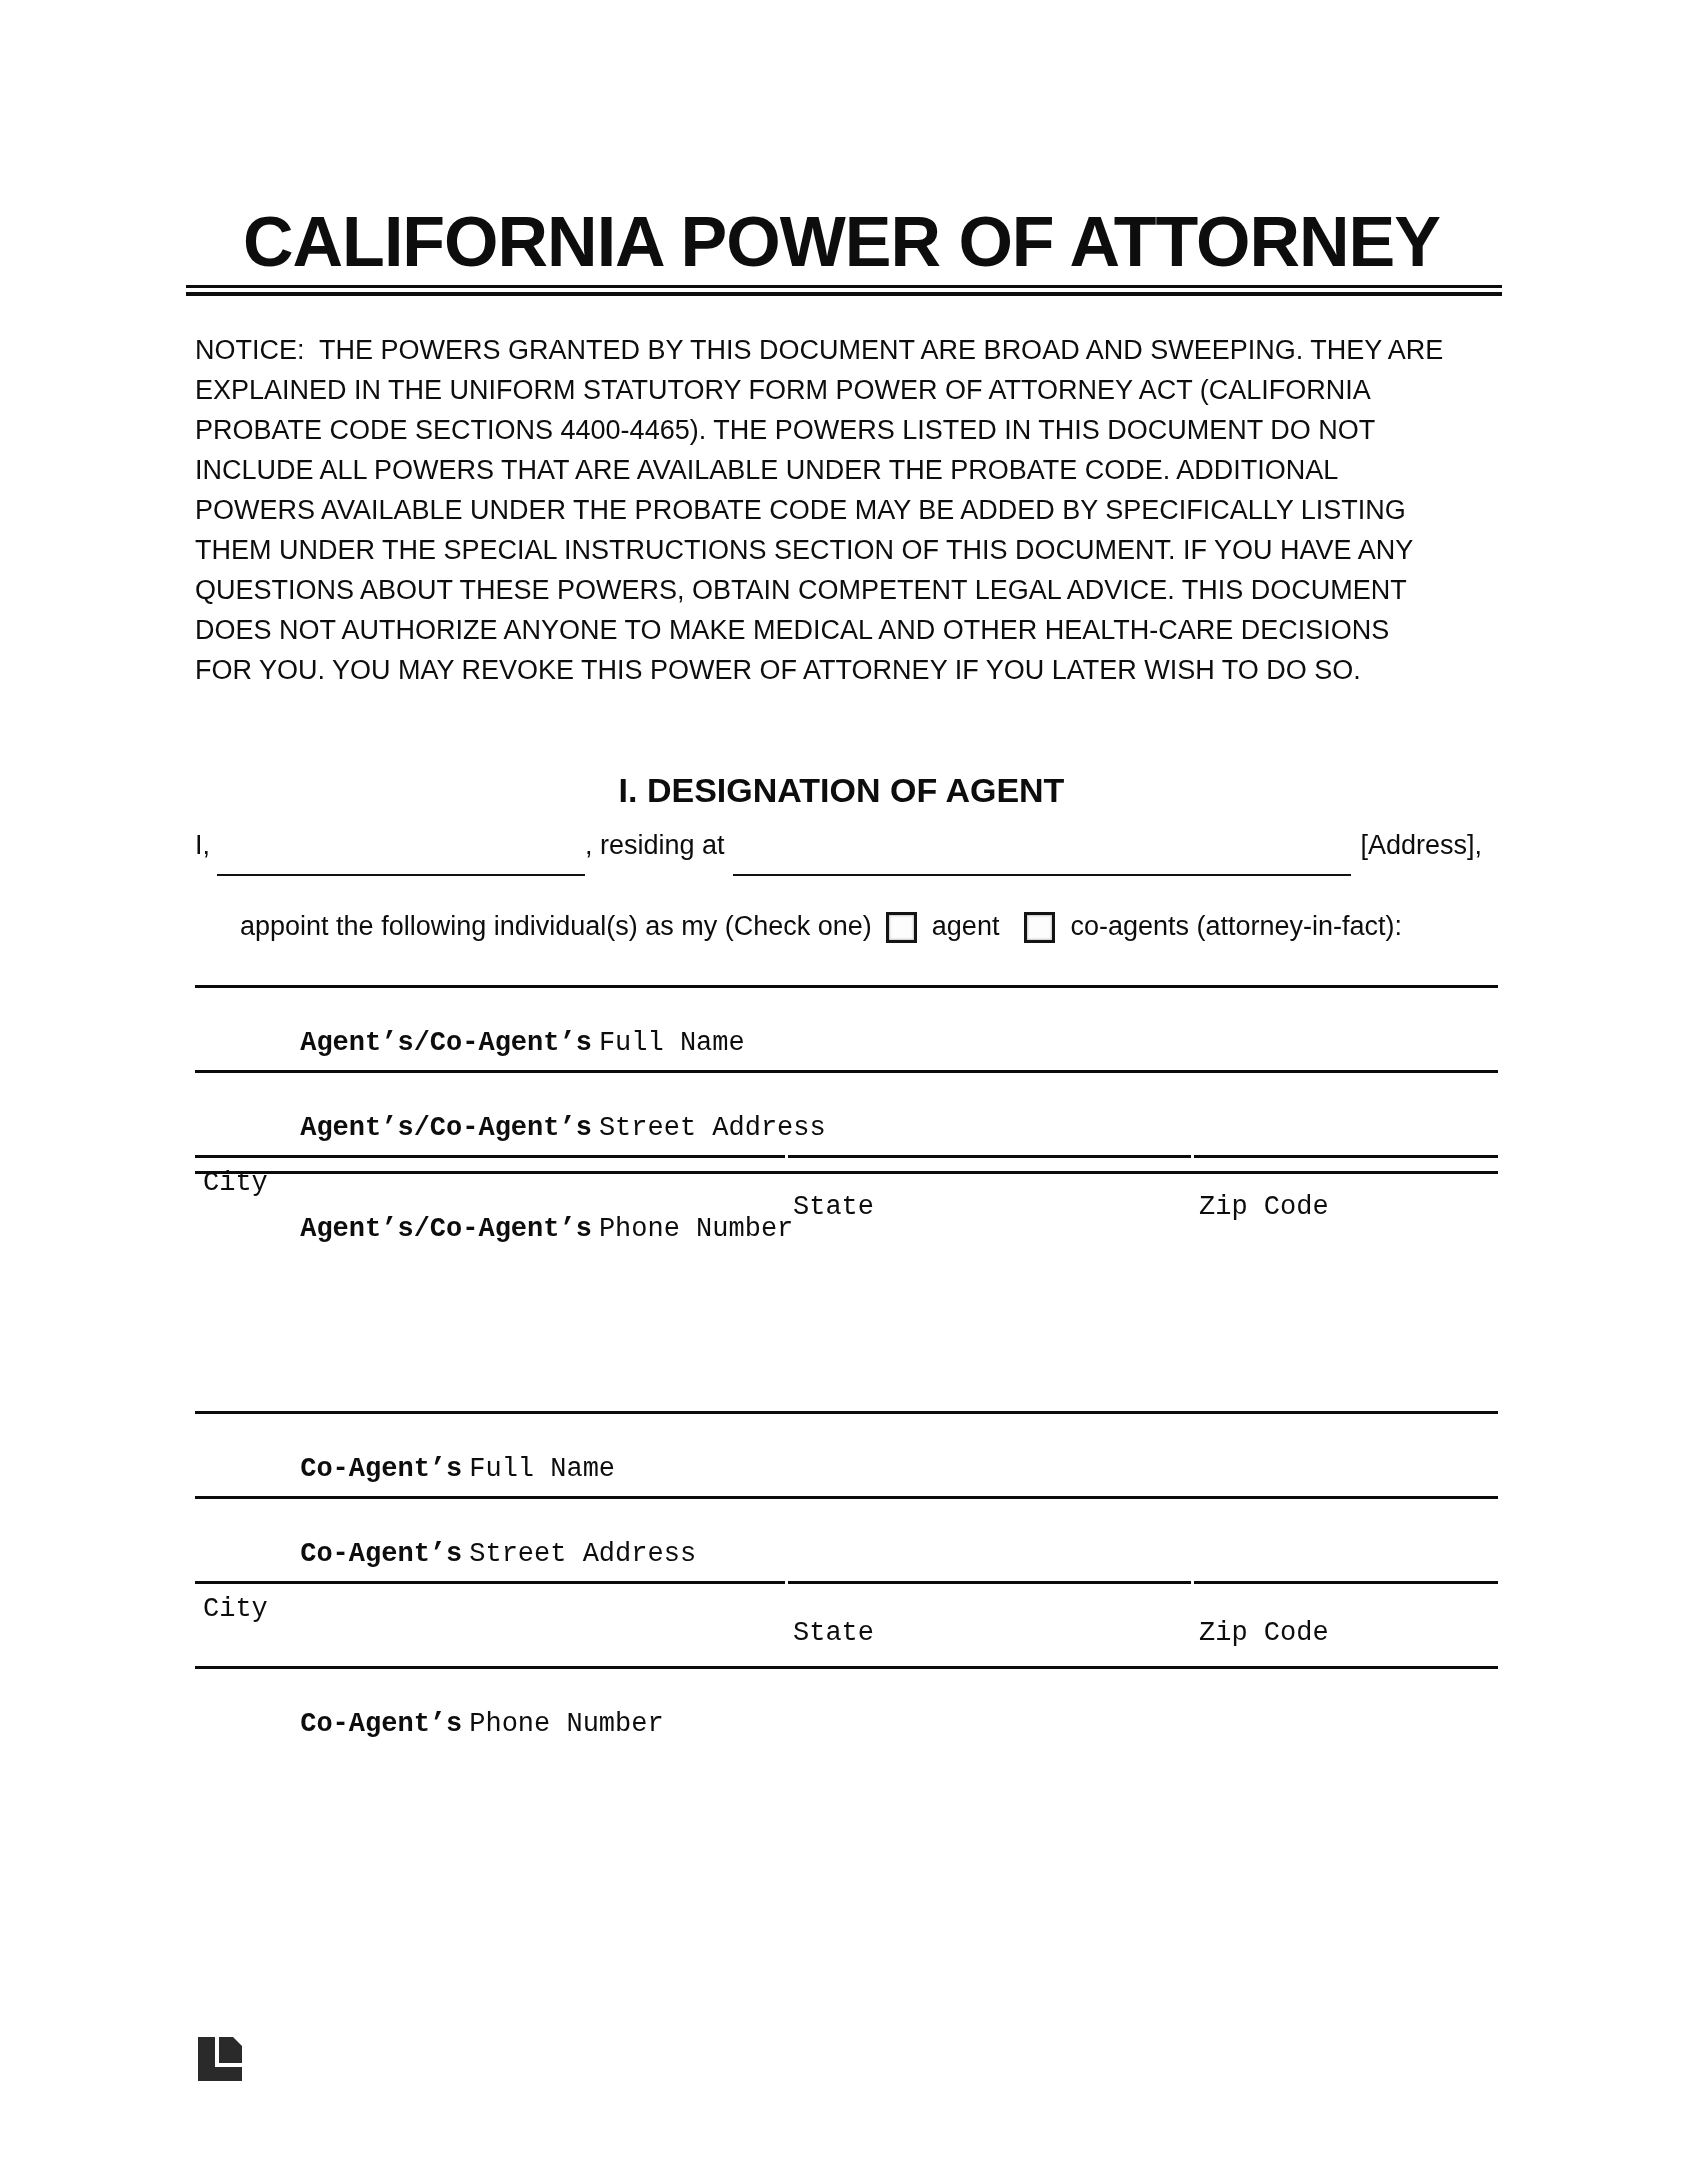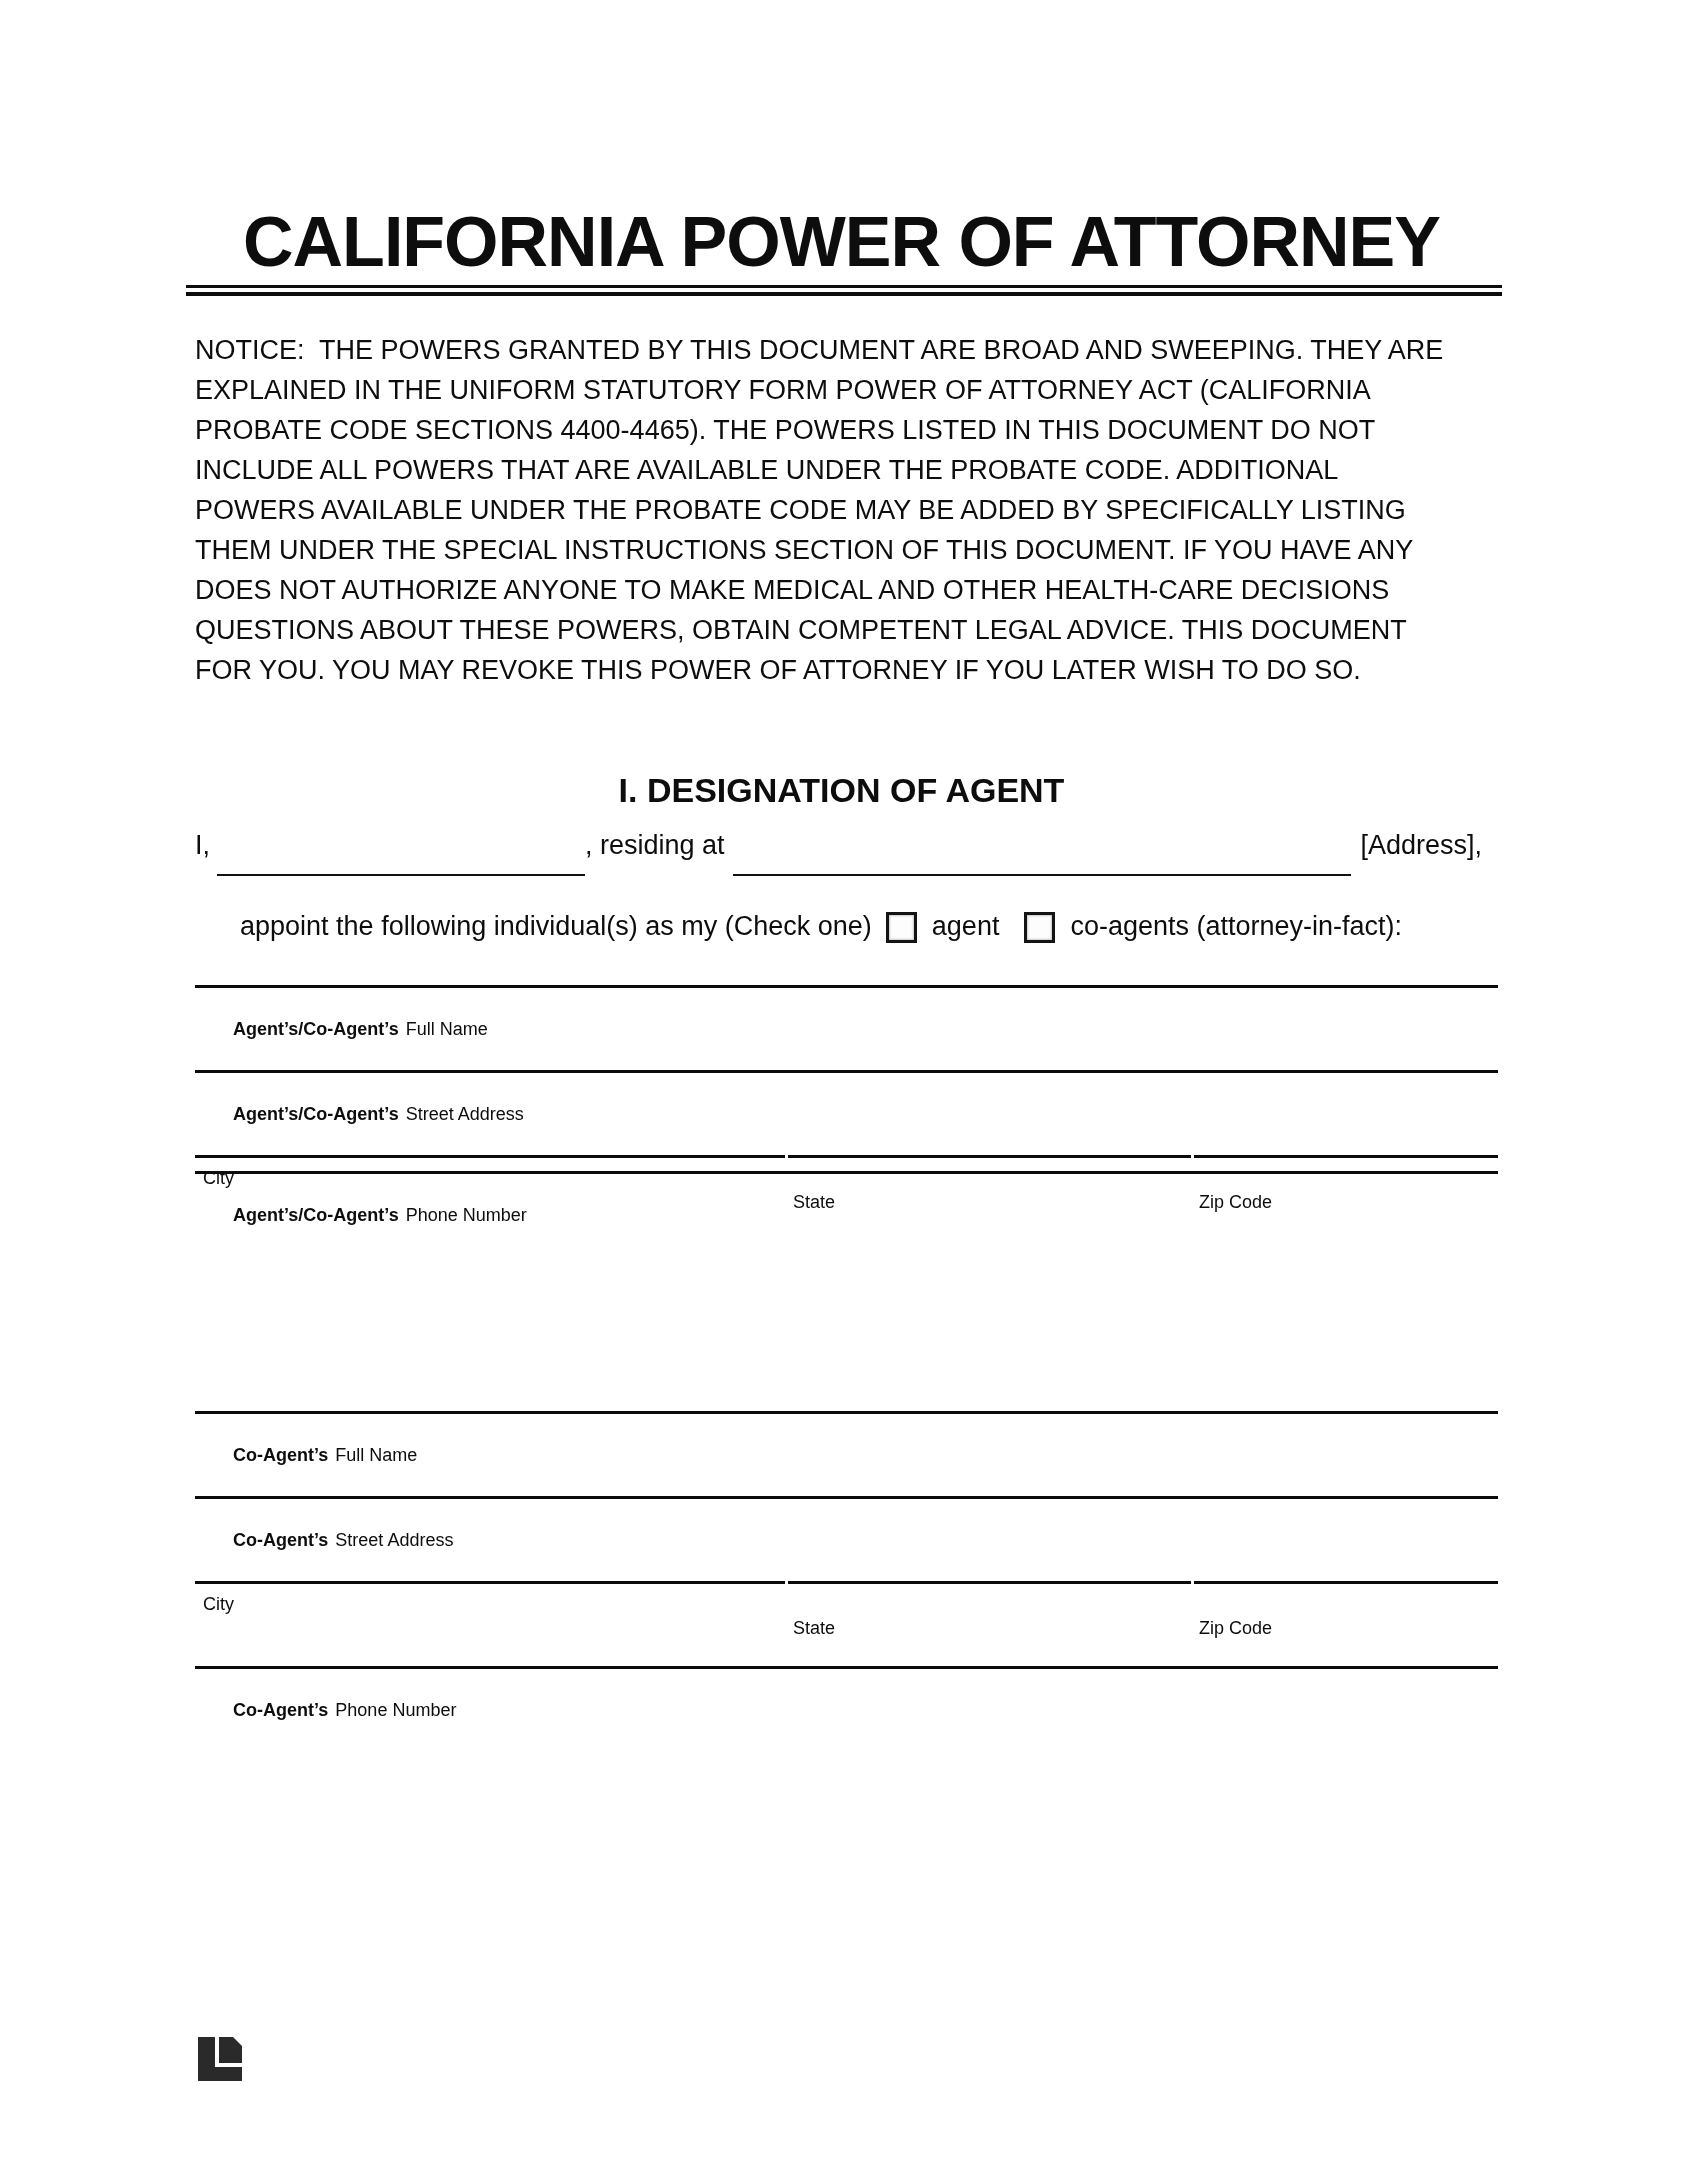--- a/index.html
+++ b/index.html
@@ -25,21 +25,21 @@
   .blank-name { width:368px; margin-left:7px; }
   .blank-addr { flex:1; margin-left:8px; margin-right:9px; }
   .intro-line2 { margin-top:4px; white-space:pre; }
   .checkbox { display:inline-block; width:25px; height:25px; border:3px solid #141414;
               background:#fdfdfd; box-shadow:inset 0 0 2px 1px #c9c9c9;
               vertical-align:-8px; }
   .cb1 { margin-left:14px; margin-right:15px; }
   .cb2 { margin-left:25px; margin-right:15px; }
 
   .frow { position:absolute; left:195px; width:1303px; border-top:3px solid #0b0b0b; }
-  .frow .flabel { padding:10px 0 0 8px; font-size:18px; white-space:pre; }
+  .frow .flabel { padding:10px 0 0 8px; font-size:27px; white-space:pre;font-family:Liberation Mono, monospace; }
   .flabel .b { font-weight:bold; margin-right:7px; }
   .r1 { top:985px; } .r2 { top:1070px; } .r3 { top:1155px; } .r4 { top:1171px; }
   .r5 { top:1411px; } .r6 { top:1496px; } .r7 { top:1581px; } .r8 { top:1666px; }
 
   .csz { border-top:none; height:59px; }
   .cell { position:absolute; top:0; border-top:3px solid #0b0b0b; }
   .cell .flabel { padding-left:8px; }
   .cell-city { left:0; width:590px; }
   .cell-state { left:593px; width:403px; }
   .cell-state .flabel, .cell-zip .flabel { padding-left:5px;margin-top:24px; }
@@ -55,22 +55,22 @@
   <div class="doc-title">CALIFORNIA POWER OF ATTORNEY</div>
   <div class="title-rule"></div>
 
   <div class="notice">
     <div class="nline">NOTICE:  THE POWERS GRANTED BY THIS DOCUMENT ARE BROAD AND SWEEPING. THEY ARE</div>
     <div class="nline">EXPLAINED IN THE UNIFORM STATUTORY FORM POWER OF ATTORNEY ACT (CALIFORNIA</div>
     <div class="nline">PROBATE CODE SECTIONS 4400-4465). THE POWERS LISTED IN THIS DOCUMENT DO NOT</div>
     <div class="nline">INCLUDE ALL POWERS THAT ARE AVAILABLE UNDER THE PROBATE CODE. ADDITIONAL</div>
     <div class="nline">POWERS AVAILABLE UNDER THE PROBATE CODE MAY BE ADDED BY SPECIFICALLY LISTING</div>
     <div class="nline">THEM UNDER THE SPECIAL INSTRUCTIONS SECTION OF THIS DOCUMENT. IF YOU HAVE ANY</div>
+    <div class="nline">QUESTIONS ABOUT THESE POWERS, OBTAIN COMPETENT LEGAL ADVICE. THIS DOCUMENT</div>
     <div class="nline">DOES NOT AUTHORIZE ANYONE TO MAKE MEDICAL AND OTHER HEALTH-CARE DECISIONS</div>
-    <div class="nline">QUESTIONS ABOUT THESE POWERS, OBTAIN COMPETENT LEGAL ADVICE. THIS DOCUMENT</div>
     <div class="nline">FOR YOU. YOU MAY REVOKE THIS POWER OF ATTORNEY IF YOU LATER WISH TO DO SO.</div>
   </div>
 
   <div class="sec-heading">I. DESIGNATION OF AGENT</div>
 
   <div class="intro">
     <div class="intro-line1">
       <span>I,</span>
       <span class="blank blank-name"></span>
       <span>, residing at</span>

